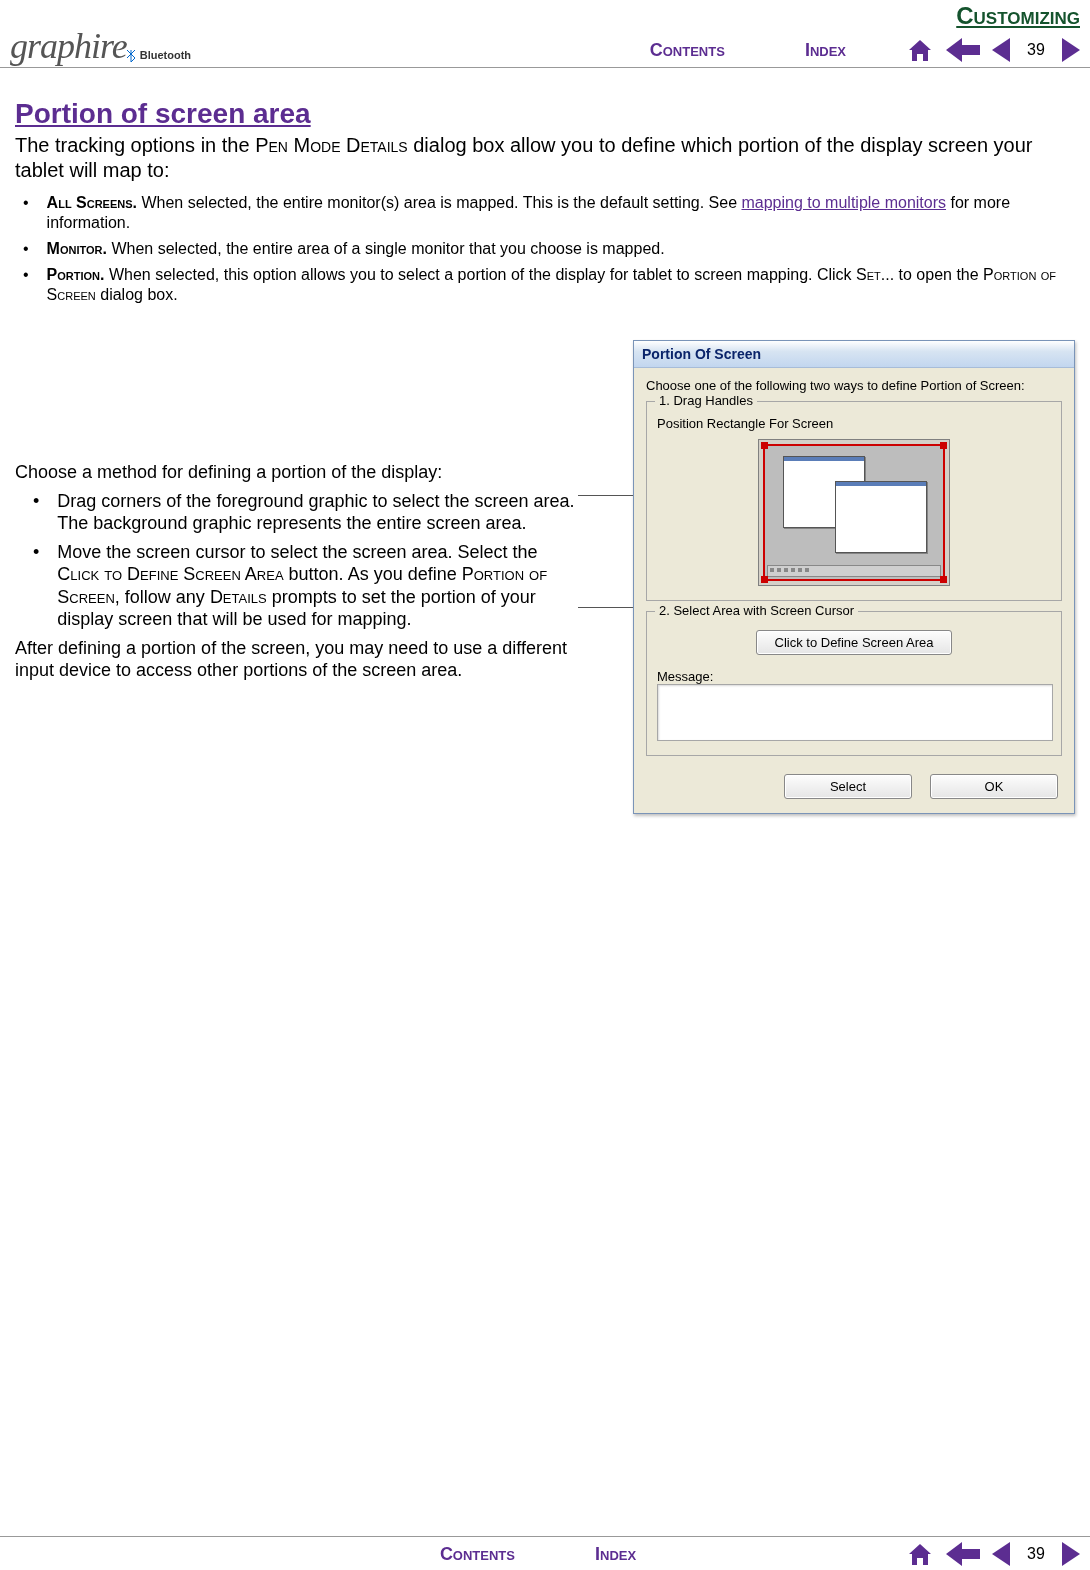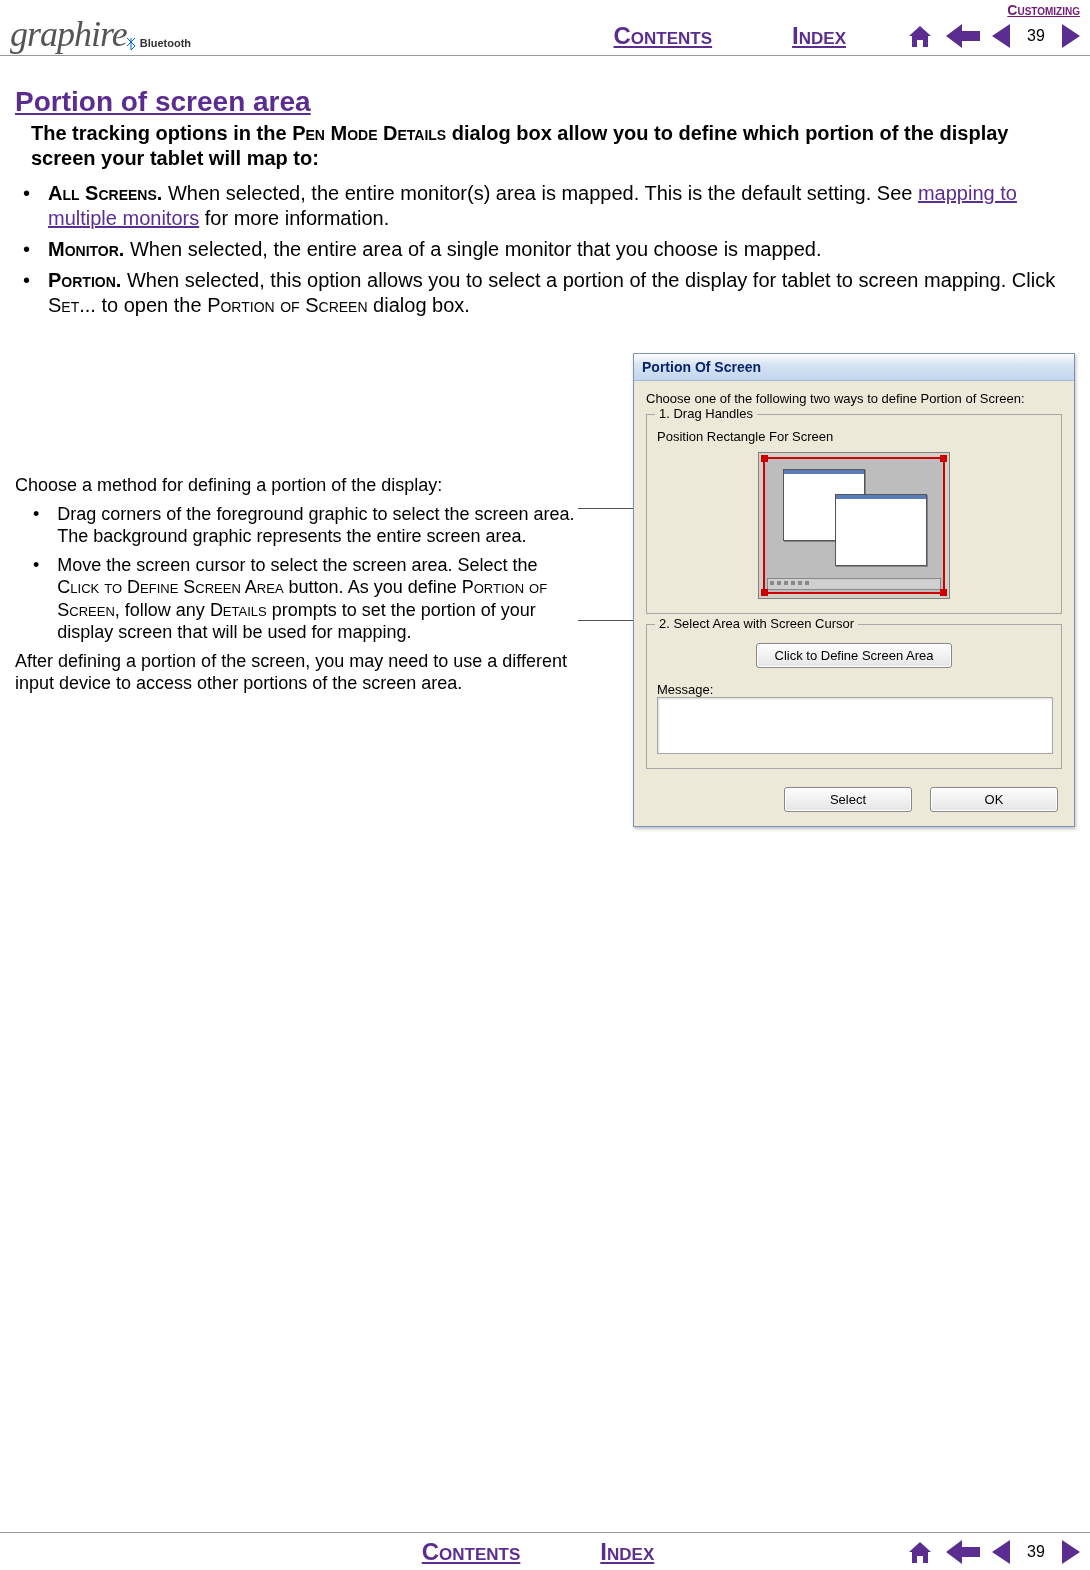--- a/index.html
+++ b/index.html
@@ -19,23 +19,23 @@
 .header, .footer {
   width: 100%;
   box-sizing: border-box;
 }
 .header-top {
   display: flex;
   justify-content: flex-end;
   padding: 2px 10px 0 10px;
 }
 .section-link {
-  color: #701a75;
+  color: #14532d;
   font-weight: bold;
-  font-size: 14px;
+  font-size: 24px;
   text-decoration: underline;
   font-variant: small-caps;
 }
 .header-main {
   display: flex;
   align-items: flex-end;
   justify-content: space-between;
   padding: 0 10px 5px 10px;
   border-bottom: 1px solid #999;
 }
@@ -61,22 +61,21 @@
 }
 .logo-sub svg { vertical-align: middle; }
 .nav-links {
   display: flex;
   align-items: center;
   gap: 80px;
 }
 .nav-link {
   color: #5c2d91;
   font-weight: bold;
-  font-size: 24px;
-  text-decoration: underline;
+  font-size: 18px;
   font-variant: small-caps;
 }
 .page-nav {
   display: flex;
   align-items: center;
   gap: 12px;
 }
 .tri {
   width: 0; height: 0;
   border-top: 12px solid transparent;
@@ -96,32 +95,31 @@
 h1.title {
   color: #5c2d91;
   font-size: 28px;
   margin: 0 0 3px 0;
   text-decoration: underline;
   font-weight: bold;
 }
 .intro {
   font-size: 20px;
   line-height: 1.25;
-  margin: 0 0 10px 16px;
-  font-weight: bold;
+  margin: 0 0 10px 0;
 }
 ul.bullets {
   list-style: none;
   padding: 0;
   margin: 0;
 }
 ul.bullets > li {
   display: flex;
   margin: 6px 0;
-  font-size: 20px;
+  font-size: 16px;
   line-height: 1.25;
 }
 ul.bullets > li::before {
   content: "•";
   margin: 0 18px 0 8px;
   flex-shrink: 0;
 }
 .sc { font-variant: small-caps; }
 .bold { font-weight: bold; }
 a.inline-link { color: #5c2d91; text-decoration: underline; }

